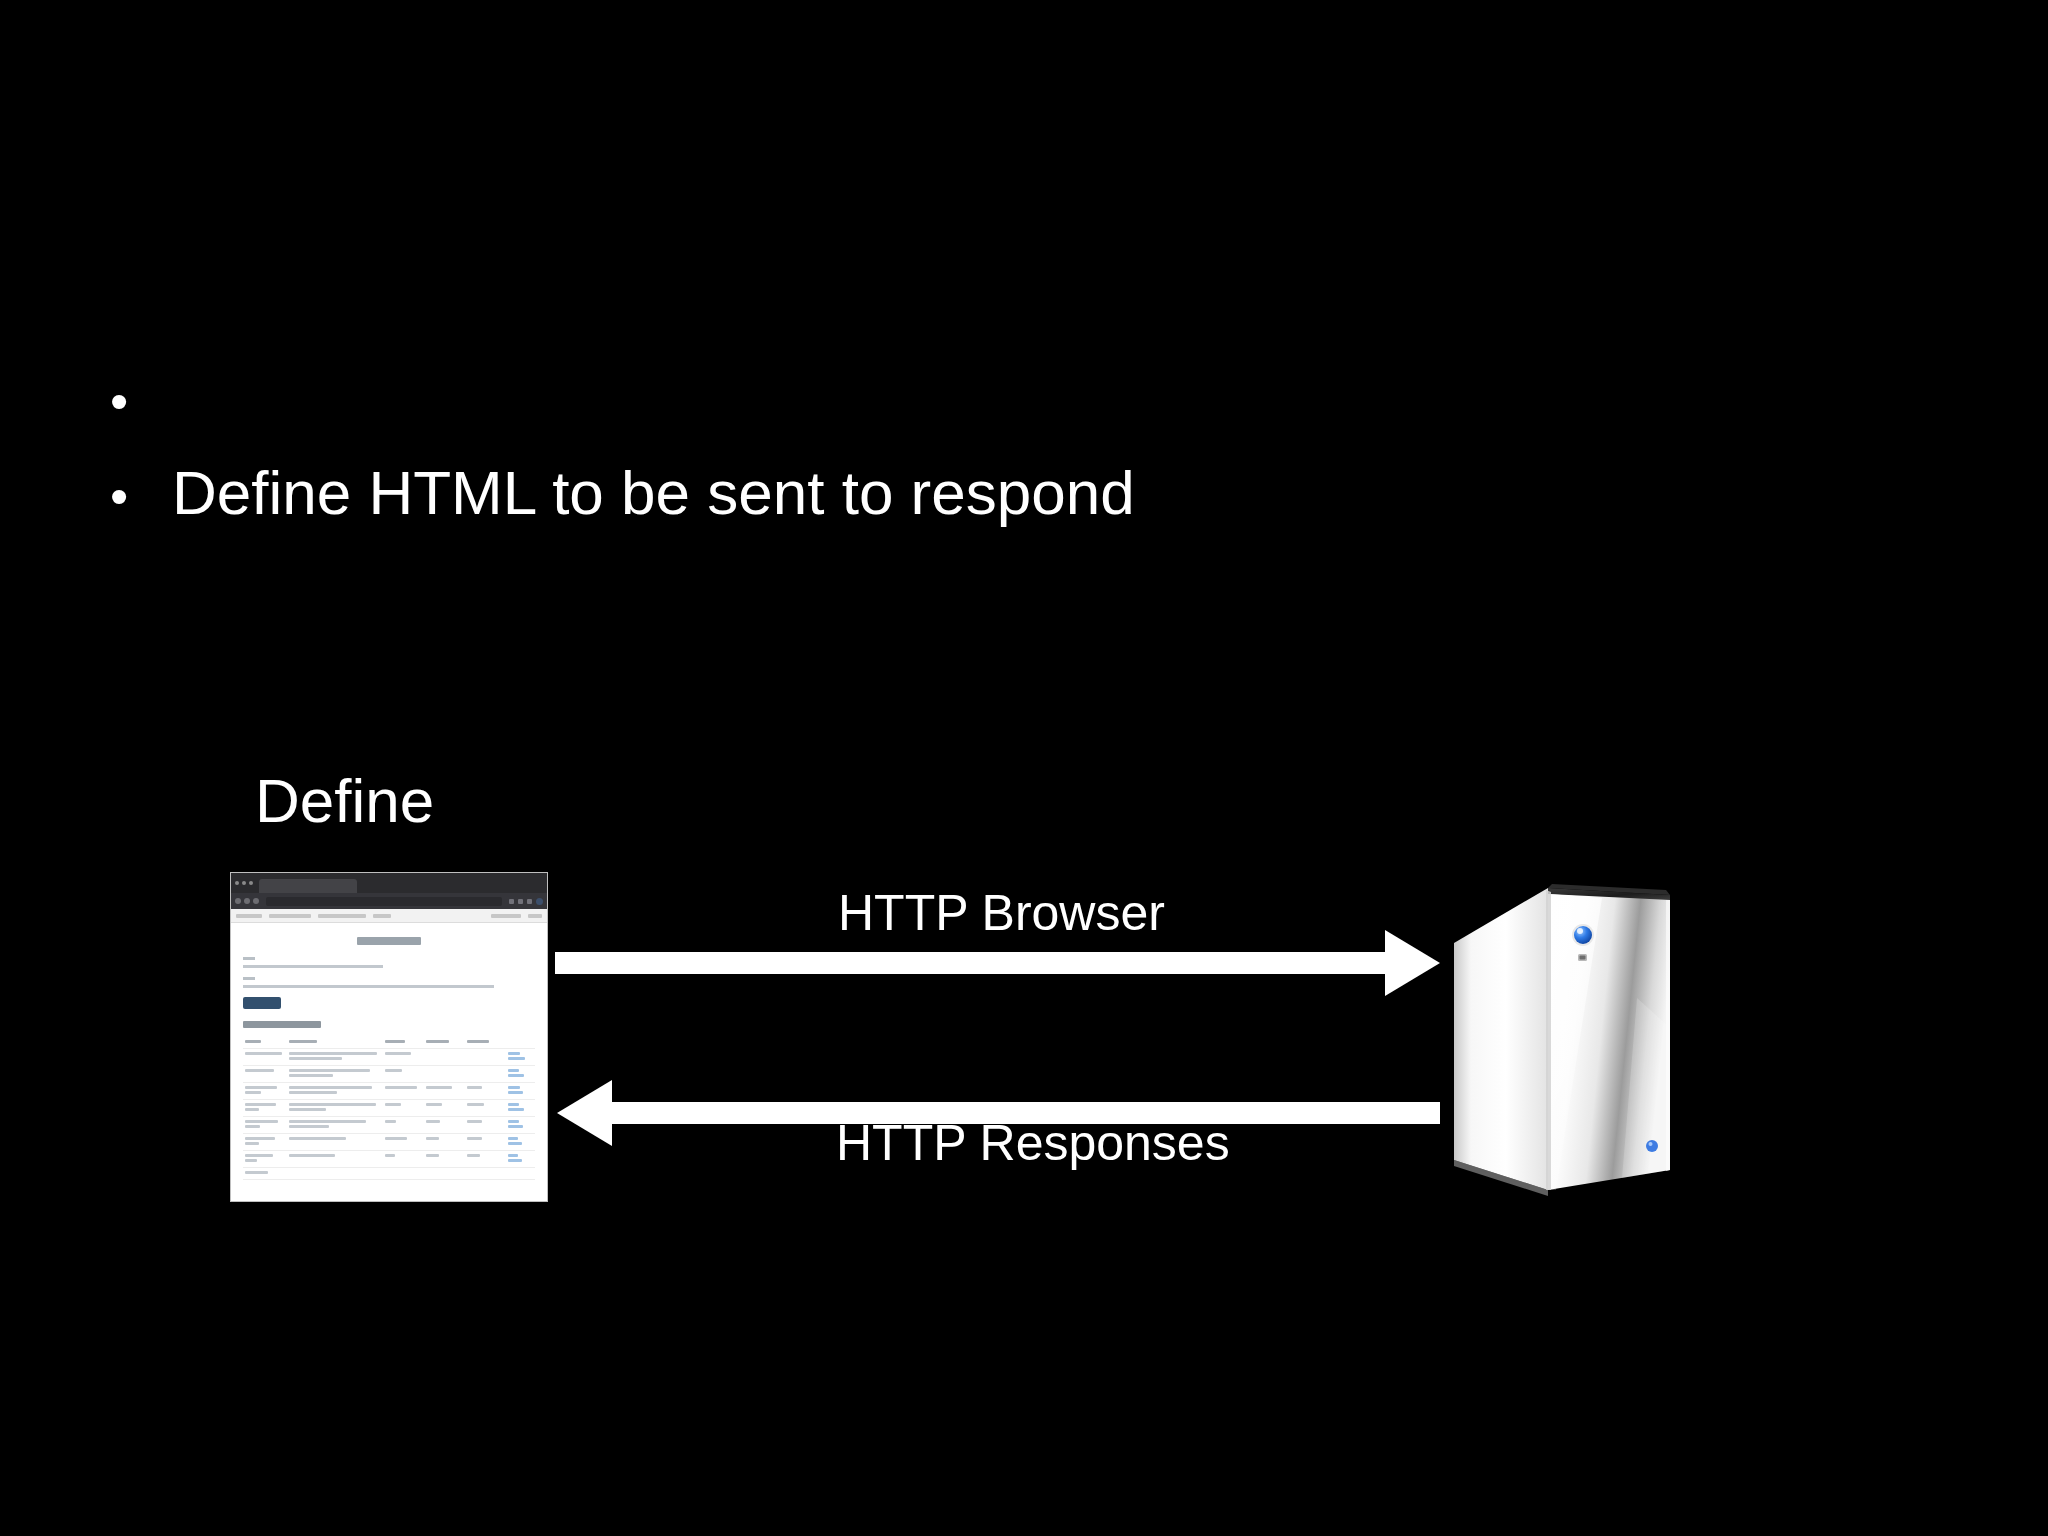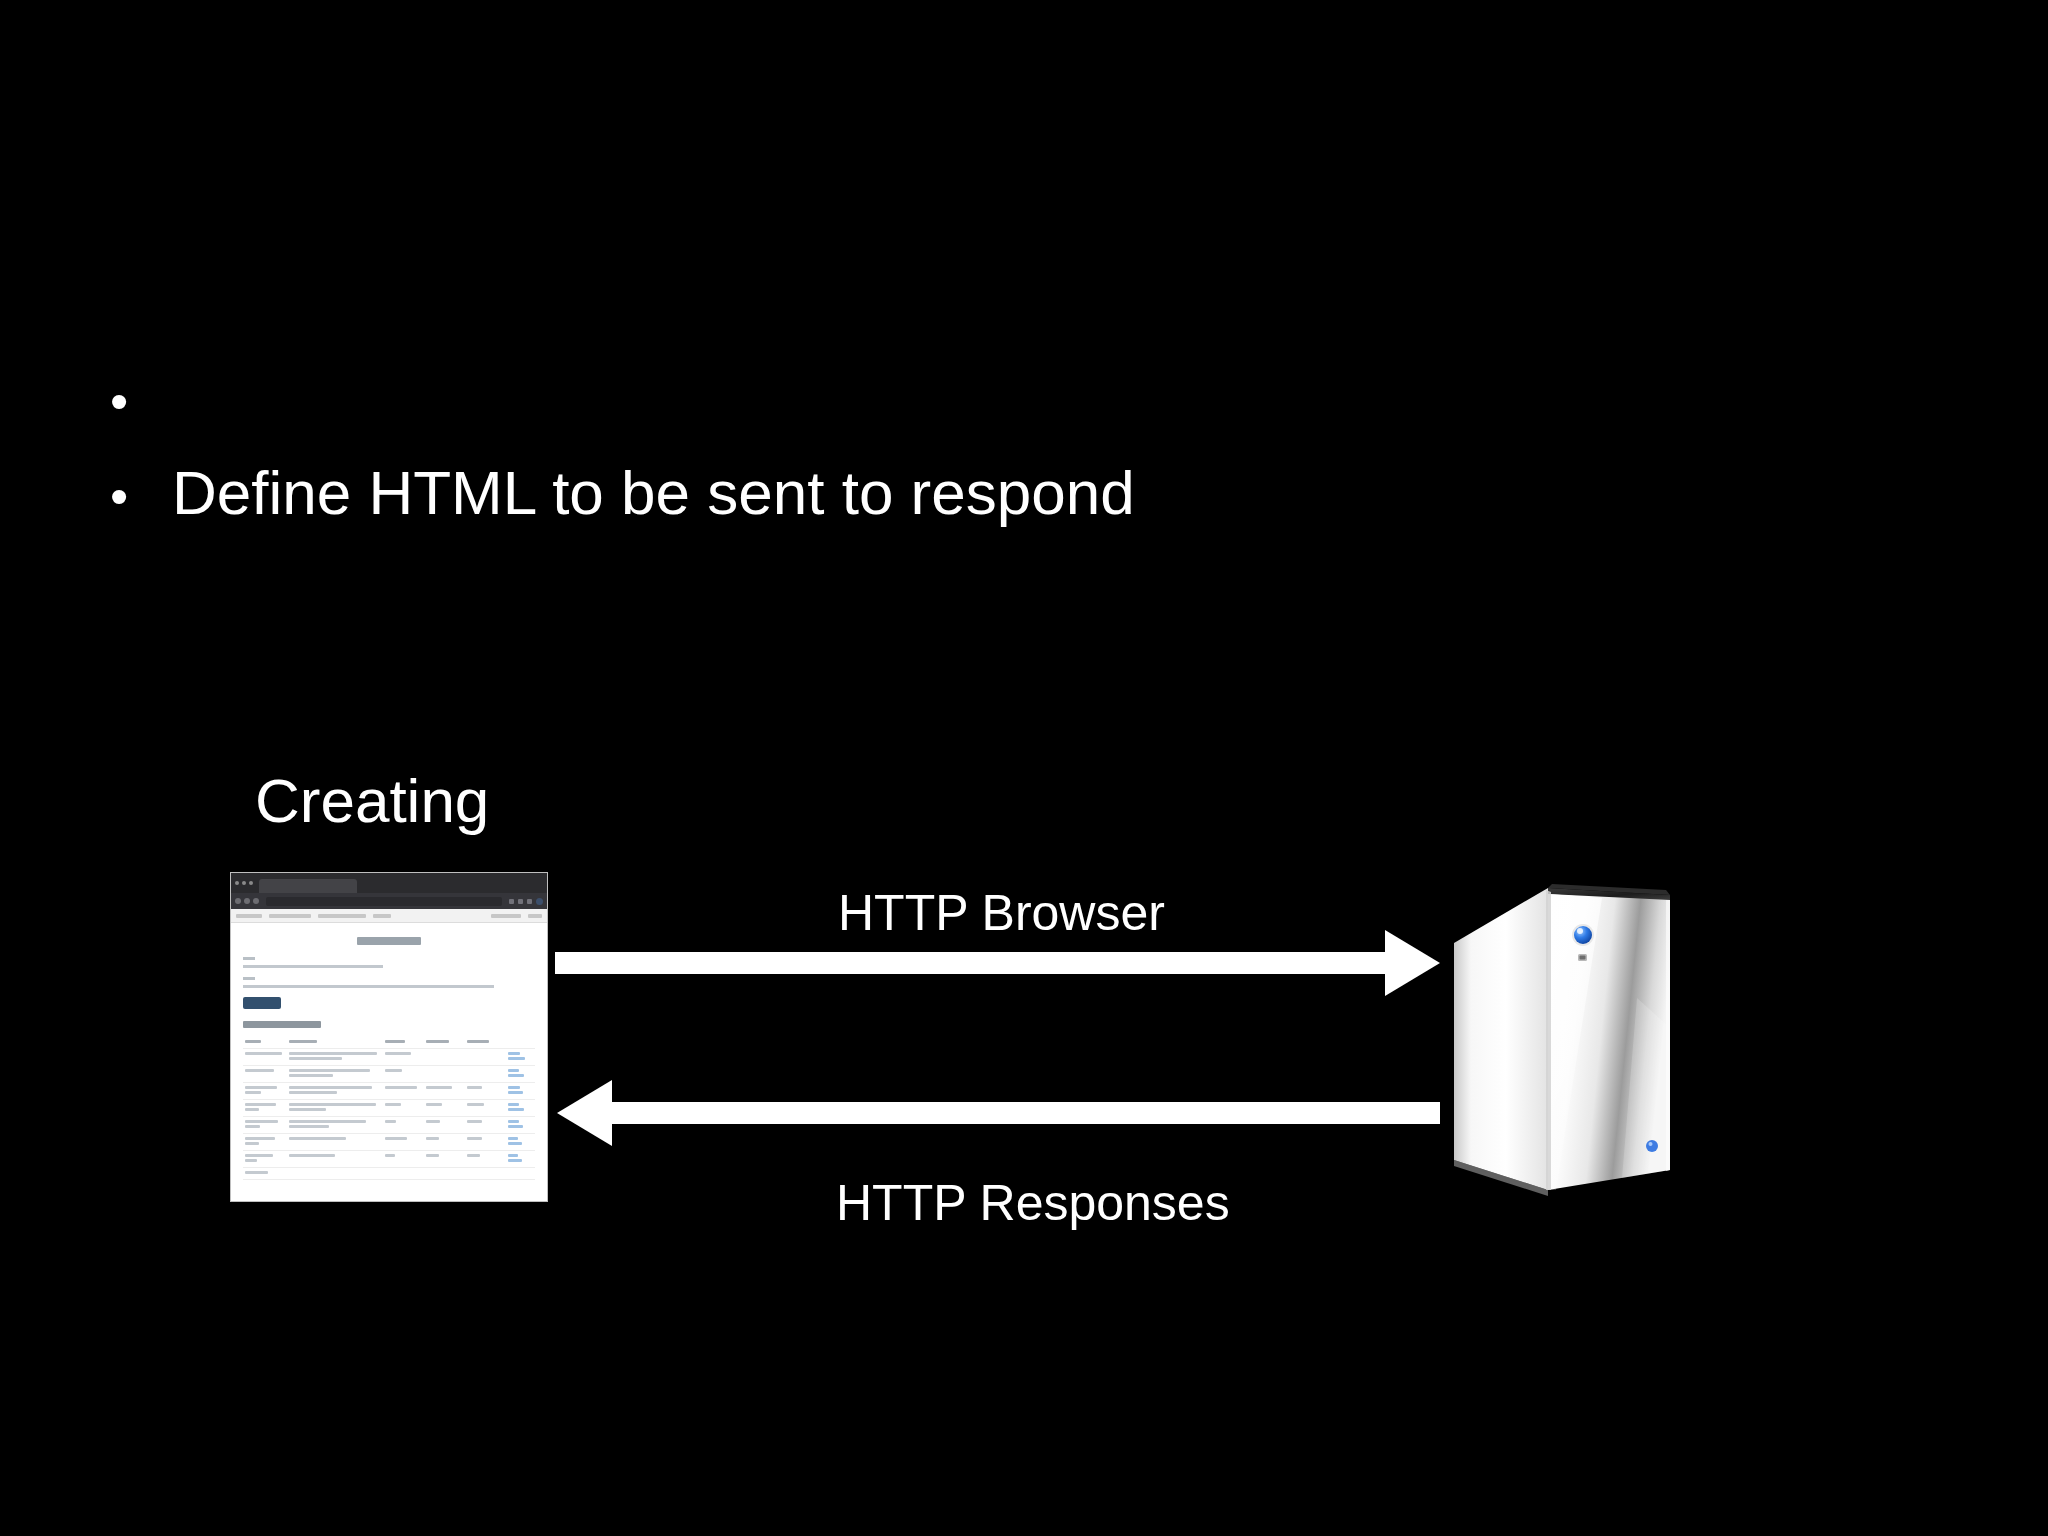--- a/index.html
+++ b/index.html
@@ -224,41 +224,41 @@
     width: 2048px; height: 1536px;
   }
   .arrow-label {
     position: absolute;
     font-size: 50px;
     line-height: 1;
     color: #ffffff;
     white-space: nowrap;
   }
   .label-requests { left: 838px; top: 888px; }
-  .label-responses { left: 836px; top: 1178px; }
+  .label-responses { left: 836px; top: 1118px; }
 </style>
 </head>
 <body>
 
 <div class="slide">
 
 
   <div class="bullets">
     <div class="bullet-row">
       <span class="bullet-dot">•</span>
     </div>
     <div class="bullet-row">
       <span class="bullet-dot">•</span>
       <span class="bullet-text">Define HTML to be sent to respond</span>
     </div>
   </div>
 
   <div class="diagram">
 
-    <div class="node-label label-browser">Creating</div>
+    <div class="node-label label-browser">Define</div>
 
 
     <div class="browser-thumb">
       <div class="bt-titlebar">
         <div class="bt-dots">
           <div class="bt-dot"></div>
           <div class="bt-dot"></div>
           <div class="bt-dot"></div>
         </div>
         <div class="bt-tab"></div>

